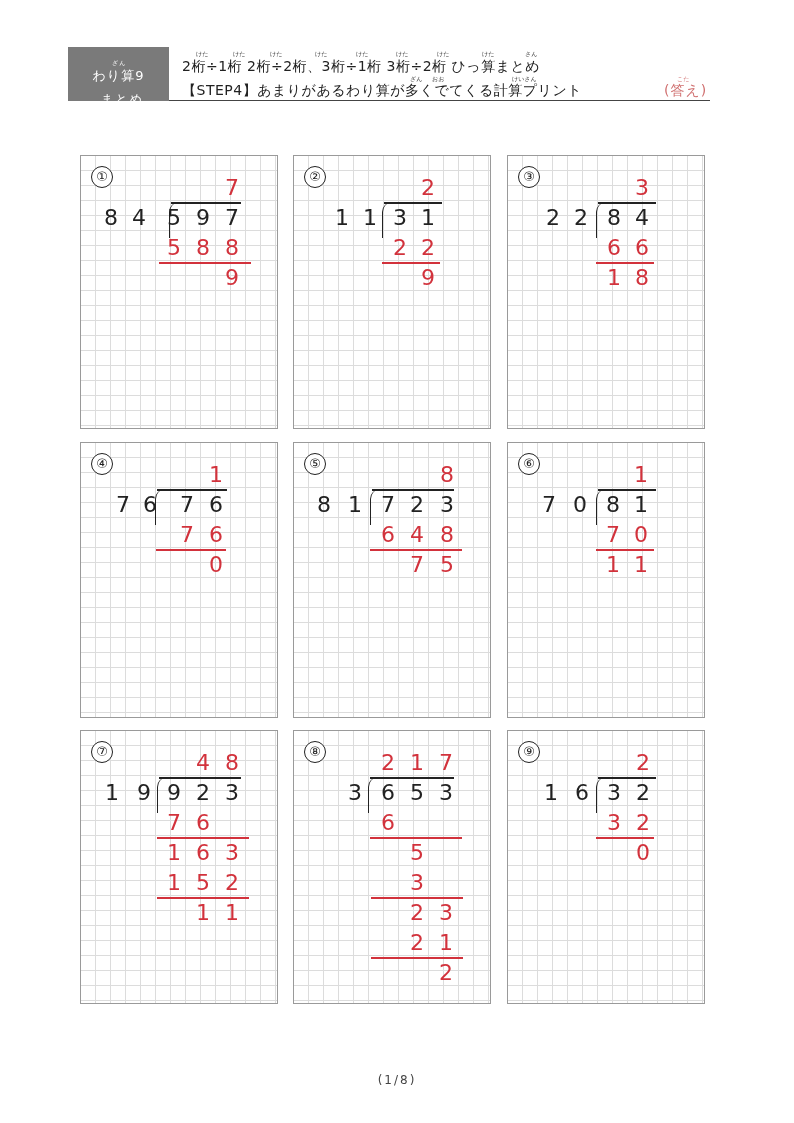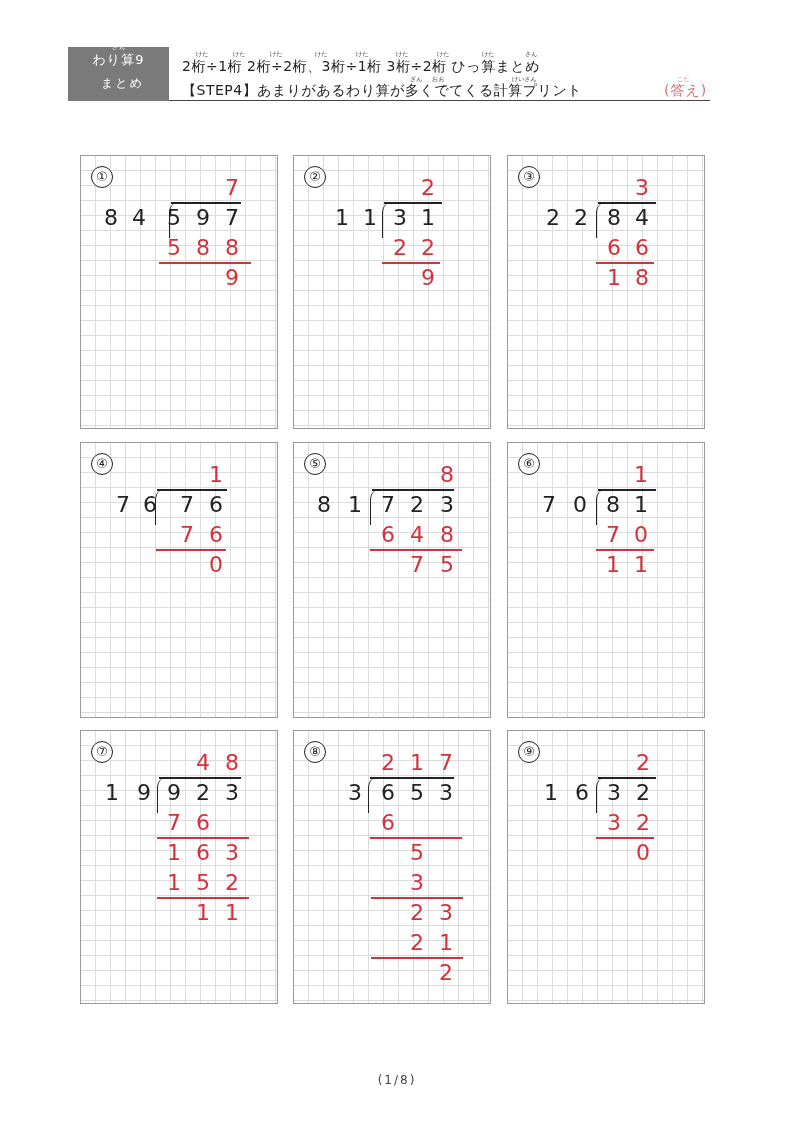--- a/index.html
+++ b/index.html
@@ -4,21 +4,21 @@
 <style>
   html, body { margin: 0; padding: 0; }
   body {
     width: 794px; height: 1123px; position: relative; background: #ffffff;
     font-family: "DejaVu Sans", sans-serif; color: #222; overflow: hidden;
   }
   .header-box {
     position: absolute; left: 68px; top: 47px; width: 101px; height: 54px;
     background: #7a7a7a; color: #fff; text-align: center;
   }
-  .header-box .l1 { font-size: 13px; margin-top: 4px; letter-spacing: 1px; position: relative; }
+  .header-box .l1 { font-size: 13px; margin-top: 20px; letter-spacing: 1px; position: relative; }
   .header-box .l2 { font-size: 12px; margin-top: 6px; letter-spacing: 2px; margin-left: 8px; }
   .ruby-small { font-size: 6px; position: absolute; }
   .header-line {
     position: absolute; left: 169px; top: 100px; width: 541px; height: 1px; background: #444;
   }
   .title1 { position: absolute; left: 182px; top: 58px; font-size: 14px; letter-spacing: 0.5px; }
   .title2 { position: absolute; left: 182px; top: 82px; font-size: 14px; letter-spacing: 0.5px; }
   .answer-tag { position: absolute; left: 664px; top: 82px; font-size: 14px; color: #d07070; letter-spacing: 1px; }
   .furi { position: absolute; font-size: 6px; color: #333; }
   .furi.red { color: #d07070; }

